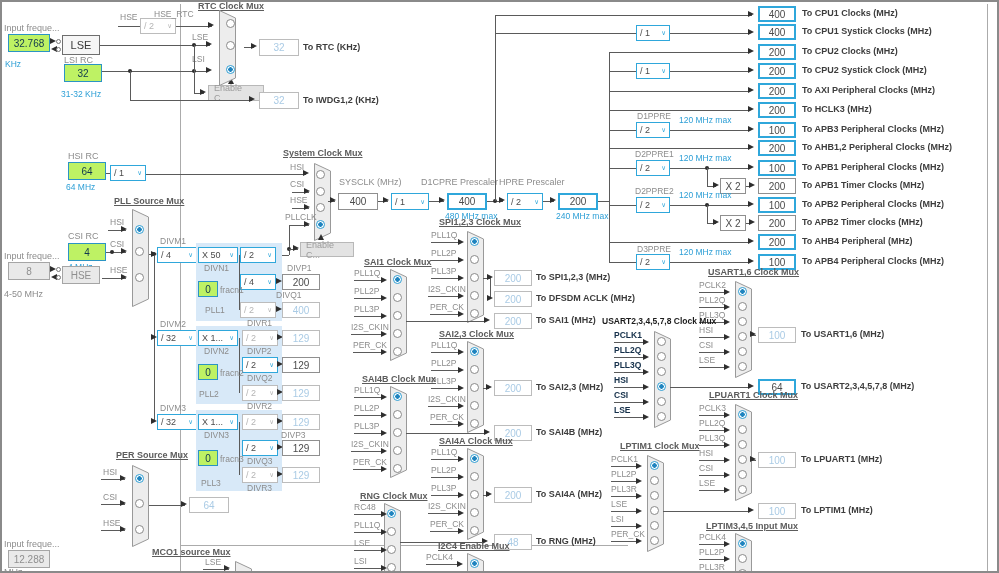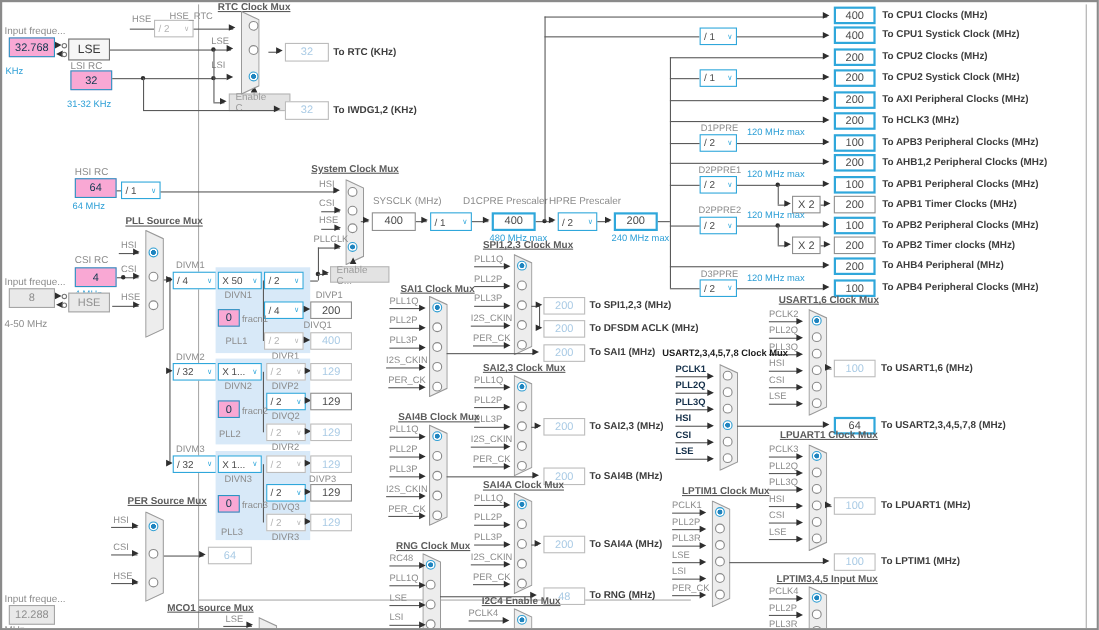--- a/index.html
+++ b/index.html
@@ -8,21 +8,21 @@
   .lbl{position:absolute;font-size:9px;white-space:nowrap;line-height:1.1;color:#8c8c8c;}
   .lbl.g{color:#8c8c8c;}
   .lbl.b{color:#2d9fd6;font-size:8.5px;}
   .lbl.t{color:#5c5c5c;font-weight:bold;text-decoration:underline;}
   .lbl.tb{color:#1c1c1c;font-weight:bold;font-size:8.5px;}
   .lbl.o{color:#3d3d3d;font-weight:bold;}
   .lbl.s{font-size:8.5px;}
   .lbl.nb{color:#15304a;font-weight:bold;font-size:8.5px;}
   .box{position:absolute;display:flex;align-items:center;justify-content:center;font-size:10px;
     box-sizing:border-box;background:#fff;}
-  .box.blue{background:#f9a8d4;border:1px solid #2b94c4;color:#10384f;}
+  .box.blue{background:#bef264;border:1px solid #2b94c4;color:#10384f;}
   .box.act{border:2px solid #2fa7db;color:#4b4b4b;}
   .box.plain{border:1px solid #8f8f8f;color:#4b4b4b;}
   .box.dis{border:1px solid #bcbcbc;color:#aacbe5;}
   .box.grayf{background:#e9e9e9;border:1px solid #a5a5a5;color:#8f8f8f;}
   .box.lse{background:#f6f6f6;border:1px solid #6e6e6e;color:#3a3a3a;font-size:11px;}
   .dd{position:absolute;background:#fff;font-size:9px;color:#4b4b4b;display:flex;align-items:center;
     justify-content:space-between;padding:0 3px;box-sizing:border-box;}
   .dd.act{border:1.5px solid #2fa7db;}
   .dd.dis{border:1px solid #bcbcbc;color:#b5b5b5;}
   .dd .ch{font-size:6.5px;color:#2fa7db;}
@@ -204,21 +204,21 @@
     <div class="box act" style="position: absolute; left: 756px; top: 4px; width: 38px; height: 16px;">400</div>
     <div class="lbl o" style="position: absolute; left: 800px; top: 7px;">To CPU1 Clocks (MHz)</div>
     <div class="hl" style="position: absolute; left: 493px; top: 31px; width: 141px;"></div>
     <div class="dd act" style="position: absolute; left: 634px; top: 23px; width: 34px; height: 16px;">
       <span>/ 1</span>
       <span class="ch">∨</span>
     </div>
     <div class="hl" style="position: absolute; left: 668px; top: 31px; width: 80px;"></div>
     <div class="ar r" style="position: absolute; left: 746px; top: 27px;"></div>
     <div class="box act" style="position: absolute; left: 756px; top: 22px; width: 38px; height: 16px;">400</div>
-    <div class="lbl o" style="position: absolute; left: 800px; top: 25px;">To CPU1 Systick Clock (MHz)</div>
+    <div class="lbl o" style="position: absolute; left: 800px; top: 25px;">To CPU1 Systick Clocks (MHz)</div>
     <div class="vl" style="position: absolute; left: 607px; top: 50px; height: 210px;"></div>
     <div class="hl" style="position: absolute; left: 607px; top: 50px; width: 141px;"></div>
     <div class="ar r" style="position: absolute; left: 746px; top: 46px;"></div>
     <div class="box act" style="position: absolute; left: 756px; top: 42px; width: 38px; height: 16px;">200</div>
     <div class="lbl o" style="position: absolute; left: 800px; top: 45px;">To CPU2 Clocks (MHz)</div>
     <div class="hl" style="position: absolute; left: 607px; top: 69px; width: 27px;"></div>
     <div class="dd act" style="position: absolute; left: 634px; top: 61px; width: 34px; height: 16px;">
       <span>/ 1</span>
       <span class="ch">∨</span>
     </div>

